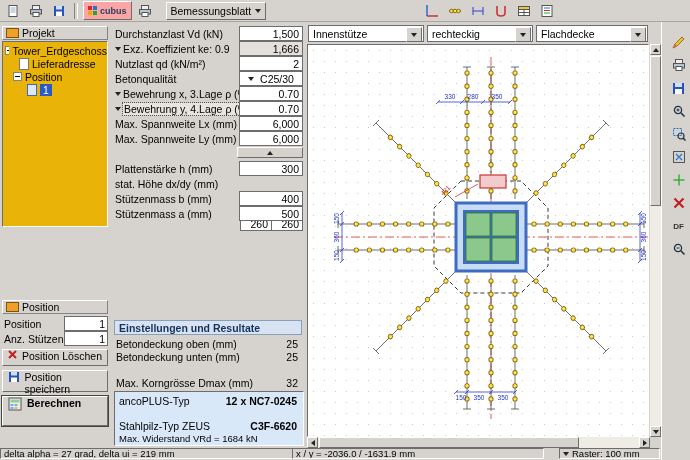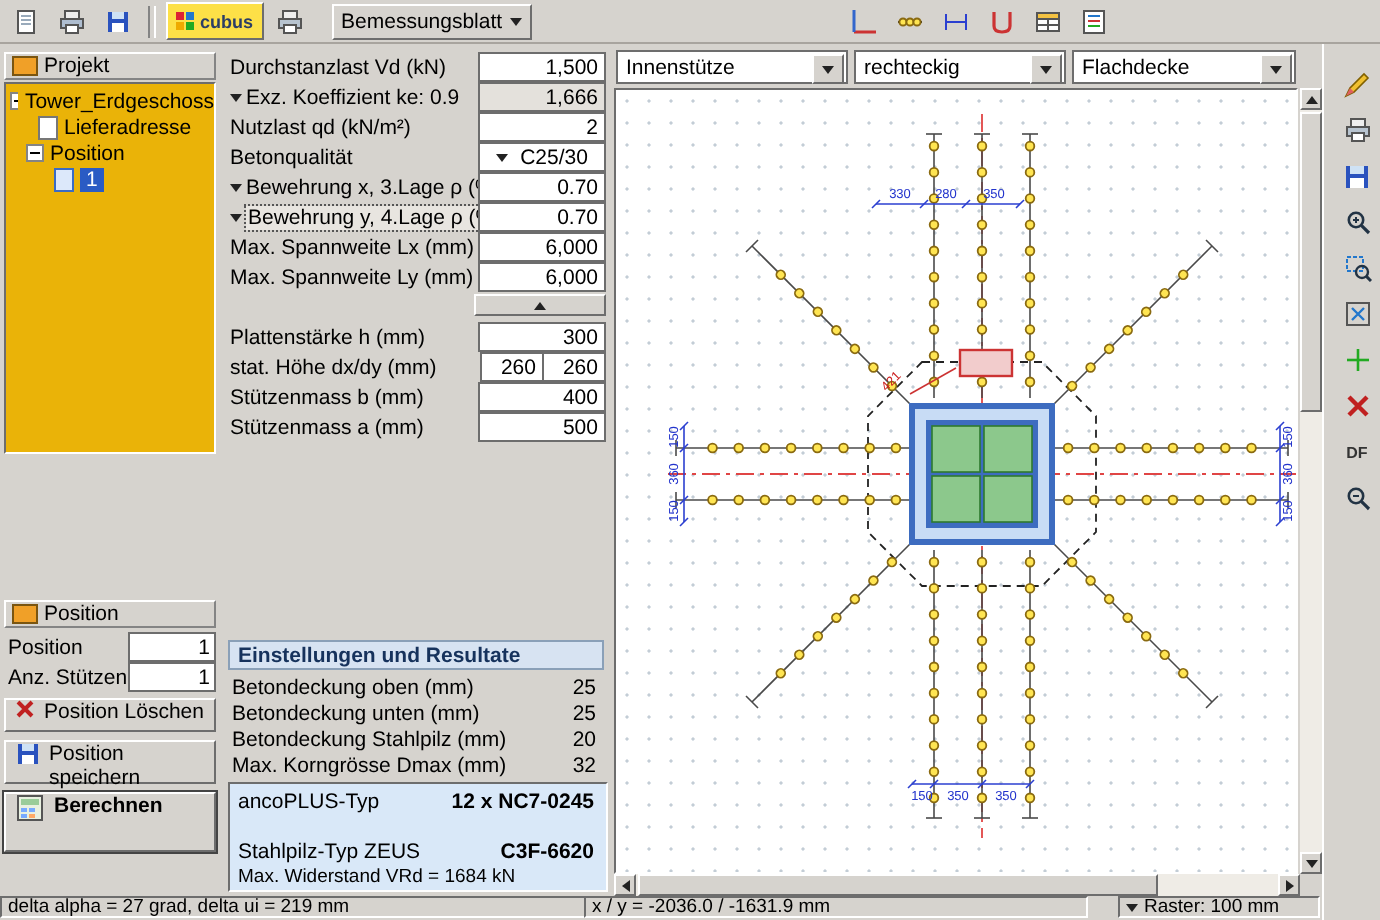--- a/index.html
+++ b/index.html
@@ -4,21 +4,21 @@
 <style>
   html,body{margin:0;padding:0;background:#9a9a9a;}
   .app{position:relative;width:690px;height:460px;background:#d6d3ce;
        font-family:"Liberation Sans",sans-serif;font-size:10.5px;color:#000;overflow:hidden;}
   .raised{border:1px solid;border-color:#ffffff #6d6d6d #6d6d6d #ffffff;}
   .sunken{border:1px solid;border-color:#6d6d6d #ffffff #ffffff #6d6d6d;}
   
   .topbar{position:absolute;left:0;top:0;width:690px;height:22px;background:#d6d3ce;border-bottom:1px solid #a8a49e;display:flex;align-items:center;gap:3px;padding-left:3px;box-sizing:border-box;}
   .ticon{width:18px;height:17px;display:flex;align-items:center;justify-content:center;border:1px solid transparent;}
   .sep{width:2px;height:16px;border-left:1px solid #848484;border-right:1px solid #fff;margin:0 2px;}
-  .cubusbtn{height:17px;padding:0 4px;display:flex;align-items:center;gap:2px;background:#fde047;}
+  .cubusbtn{height:17px;padding:0 4px;display:flex;align-items:center;gap:2px;background:#fca5a5;}
   .cubusbtn span{font-size:9px;font-weight:bold;color:#2c3e66;}
   .sheetsel{height:16px;display:flex;align-items:center;gap:4px;padding:0 4px;margin-left:8px;}
   
   .t-down{width:0;height:0;border-left:3px solid transparent;border-right:3px solid transparent;border-top:4px solid #222;display:inline-block;}
   .t-up{width:0;height:0;border-left:3px solid transparent;border-right:3px solid transparent;border-bottom:4px solid #222;display:inline-block;}
   .t-left{width:0;height:0;border-top:3px solid transparent;border-bottom:3px solid transparent;border-right:4px solid #222;display:inline-block;}
   .t-right{width:0;height:0;border-top:3px solid transparent;border-bottom:3px solid transparent;border-left:4px solid #222;display:inline-block;}
   
   .phead{position:absolute;left:2px;width:106px;height:14px;background:#d6d3ce;display:flex;align-items:center;gap:3px;padding-left:3px;box-sizing:border-box;border:1px solid;border-color:#fff #848484 #848484 #fff;}
   .folder{width:11px;height:8px;background:#f0a028;border:1px solid #7a5510;}
@@ -30,21 +30,21 @@
   .prow{position:absolute;left:2px;width:106px;height:15px;}
   .prow .plbl{position:absolute;left:2px;top:2px;}
   .pval{position:absolute;right:0;top:0;width:38px;height:13px;background:#fff;border:1px solid #6d6d6d;text-align:right;font:10.5px "Liberation Sans",sans-serif;padding:0 2px;}
   .lbtn{position:absolute;left:2px;width:106px;background:#d6d3ce;display:flex;align-items:flex-start;gap:5px;padding-left:5px;box-sizing:border-box;cursor:default;}
   .calc{outline:1px solid #444;font-weight:bold;}
   
   .frow{position:absolute;left:114px;width:191px;height:15px;}
   .flbl{position:absolute;left:1px;top:2px;display:flex;align-items:center;gap:2px;white-space:nowrap;}
   .fval{position:absolute;right:2px;top:0;width:56px;height:13px;background:#fff;border:1px solid #6d6d6d;text-align:right;font:10.5px "Liberation Sans",sans-serif;padding:0 3px;}
   .fval.ro{background:#e4e1dc;}
-  .fhalf{width:24px;}
+  .fhalf{width:24px;margin-top:40px;}
   .combo2{position:absolute;right:2px;top:0;width:62px;height:13px;background:#fff;border:1px solid #6d6d6d;display:flex;align-items:center;justify-content:center;gap:6px;}
   .sellbl{outline:1px dotted #555;background:#e8e5e0;padding:0 1px;}
   .collapsebtn{position:absolute;right:2px;width:64px;height:9px;display:flex;align-items:center;justify-content:center;background:#d6d3ce;}
   
   .reshead{position:absolute;left:114px;top:320px;width:188px;height:15px;background:#d7e3f2;border:1px solid #8aa0b8;display:flex;align-items:center;padding-left:4px;box-sizing:border-box;font-weight:bold;color:#16325c;}
   .rrow{position:absolute;left:114px;width:190px;height:13px;}
   .rrow .rl{position:absolute;left:2px;top:0;}
   .rrow .rv{position:absolute;right:6px;top:0;}
   .ancobox{position:absolute;left:114px;top:391px;width:190px;height:55px;background:#d9e8f8;border:1px solid;border-color:#6d6d6d #fff #fff #6d6d6d;box-sizing:border-box;}
   .ancobox .al{position:absolute;left:4px;}
@@ -310,24 +310,20 @@
     </div>
 
   <div class="reshead">Einstellungen und Resultate</div>
   <div class="rrow" style="top:338px">
       <span class="rl">Betondeckung oben (mm)</span>
       <span class="rv">25</span>
     </div>
   <div class="rrow" style="top:351px">
       <span class="rl">Betondeckung unten (mm)</span>
       <span class="rv">25</span>
-    </div>
-  <div class="rrow" style="top:364px">
-      <span class="rl">Betondeckung Stahlpilz (mm)</span>
-      <span class="rv">20</span>
     </div>
   <div class="rrow" style="top:377px">
       <span class="rl">Max. Korngrösse Dmax (mm)</span>
       <span class="rv">32</span>
     </div>
 
   <div class="ancobox">
     <span class="al" style="top:3px">ancoPLUS-Typ</span>
     <span class="av" style="top:3px">12 x NC7-0245</span>
     <span class="al" style="top:28px">Stahlpilz-Typ ZEUS</span>

